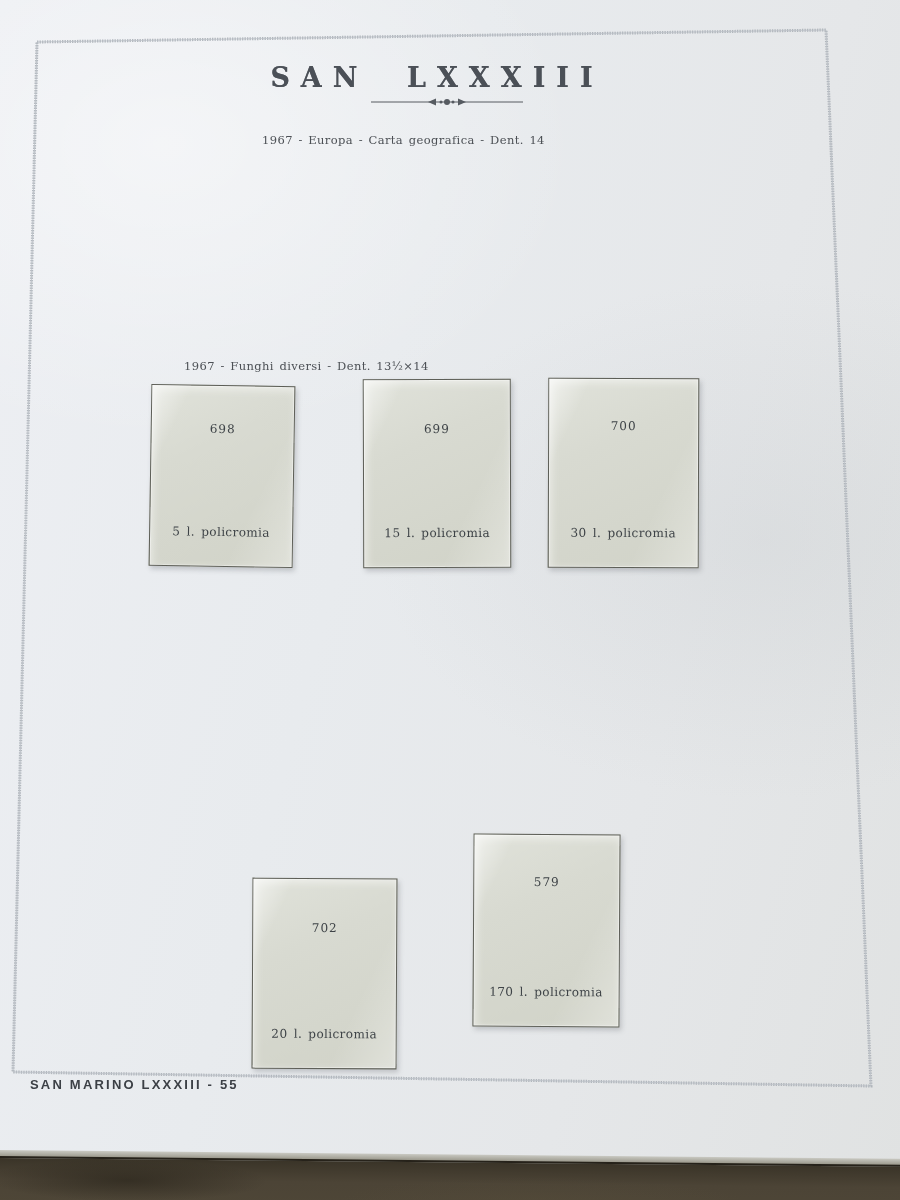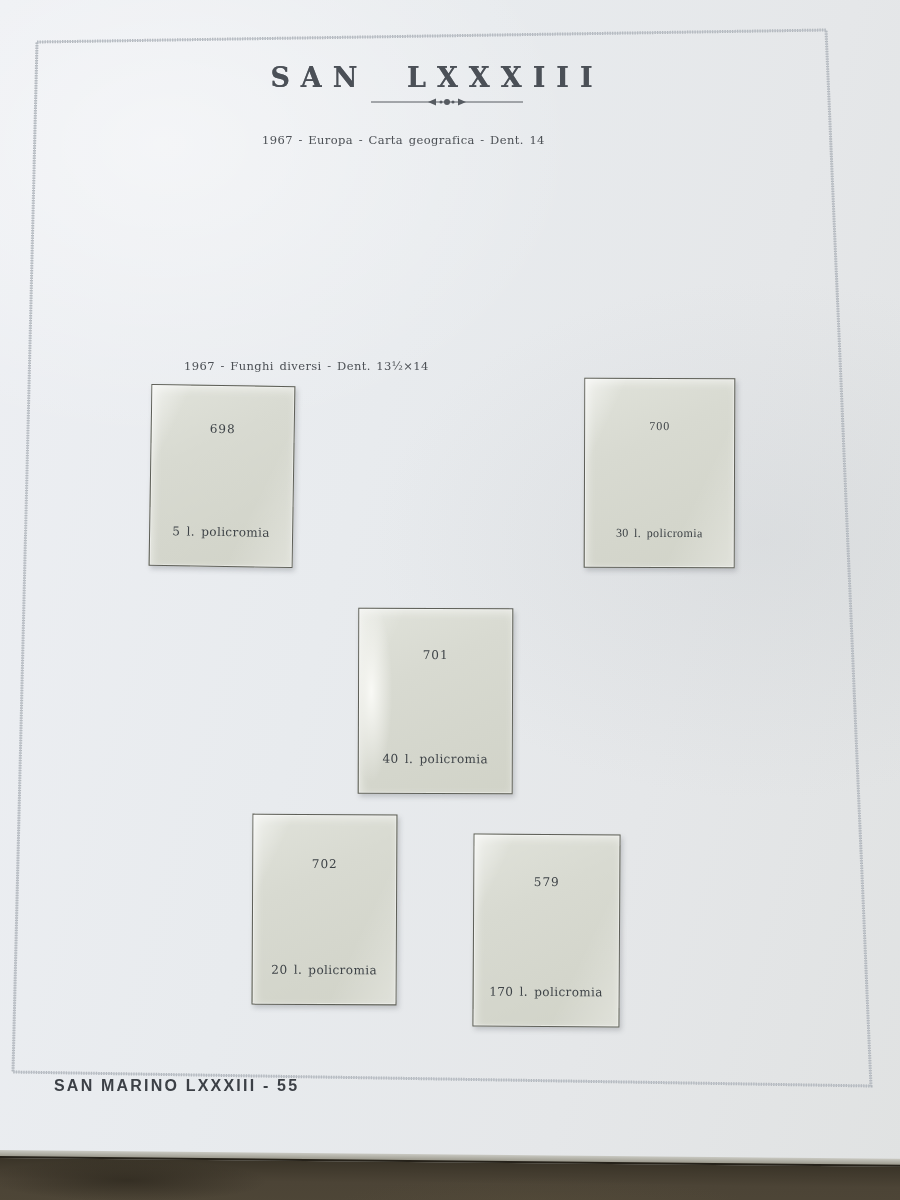--- a/index.html
+++ b/index.html
@@ -59,22 +59,22 @@
   .m-label{
     position:absolute;bottom:26px;left:0;width:100%;
     text-align:center;font-size:12px;color:#3e4347;letter-spacing:.4px;word-spacing:2px;
     line-height:1.35;
   }
   .m-label-2line{bottom:12px;}
   
   .page-footer{
     position:absolute;left:30px;top:1077px;
     font-family:"Liberation Sans", sans-serif;
-    font-size:16px;font-weight:bold;color:#3c4046;
-    letter-spacing:2.2px;white-space:nowrap;margin-left:24px;
+    font-size:13px;font-weight:bold;color:#3c4046;
+    letter-spacing:2.2px;white-space:nowrap;
   }
   
   .page-edge-shadow{
     position:absolute;left:-12px;top:1150px;width:930px;height:8px;
     background:linear-gradient(#c9c9c2,#8d8a7c);
     transform:rotate(0.55deg);transform-origin:left top;
   }
   .desk{
     position:absolute;left:-12px;top:1156px;width:930px;height:70px;
     background:
@@ -112,34 +112,34 @@
 
 
   <div class="caption caption-funghi">1967 - Funghi diversi - Dent. 13½×14</div>
 
   <div class="mount" style="left:150px;top:385px;width:142px;height:180px;transform:rotate(.9deg);">
     <div class="sheen"></div>
     <div class="m-num">698</div>
     <div class="m-label">5 l. policromia</div>
   </div>
 
+  <div class="mount" style="left:363px;top:379px;width:146px;height:187px;transform:rotate(-.15deg);">
+    <div class="sheen"></div>
+    <div class="m-num" style="top:42px;">699</div>
+    <div class="m-label">15 l. policromia</div>
+  </div>
 
-  <div class="mount" style="left:584px;top:378px;width:149px;height:188px;transform:rotate(.2deg);font-family:Liberation Serif, serif;">
+  <div class="mount" style="left:548px;top:378px;width:149px;height:188px;transform:rotate(.2deg);">
     <div class="sheen"></div>
     <div class="m-num" style="top:40px;">700</div>
     <div class="m-label">30 l. policromia</div>
   </div>
 
-  <div class="mount" style="left:358px;top:608px;width:153px;height:184px;transform:rotate(.2deg);">
-    <div class="sheen sheen-left"></div>
-    <div class="m-num" style="top:39px;">701</div>
-    <div class="m-label">40 l. policromia</div>
-  </div>
 
-  <div class="mount" style="left:252px;top:814px;width:143px;height:189px;transform:rotate(.3deg);">
+  <div class="mount" style="left:252px;top:878px;width:143px;height:189px;transform:rotate(.3deg);">
     <div class="sheen"></div>
     <div class="m-num" style="top:42px;">702</div>
     <div class="m-label">20 l. policromia</div>
   </div>
 
   <div class="mount" style="left:473px;top:834px;width:145px;height:191px;transform:rotate(.35deg);">
     <div class="sheen"></div>
     <div class="m-num" style="top:40px;">579</div>
     <div class="m-label">170 l. policromia</div>
   </div>

